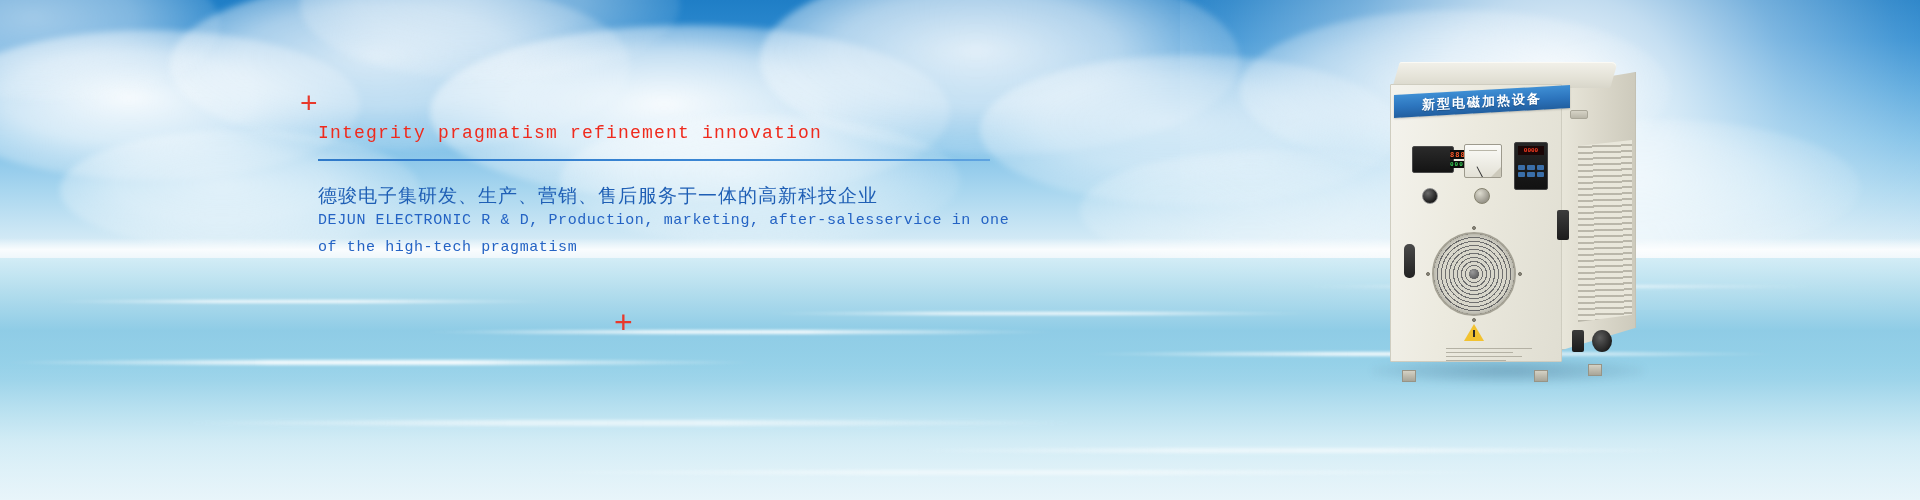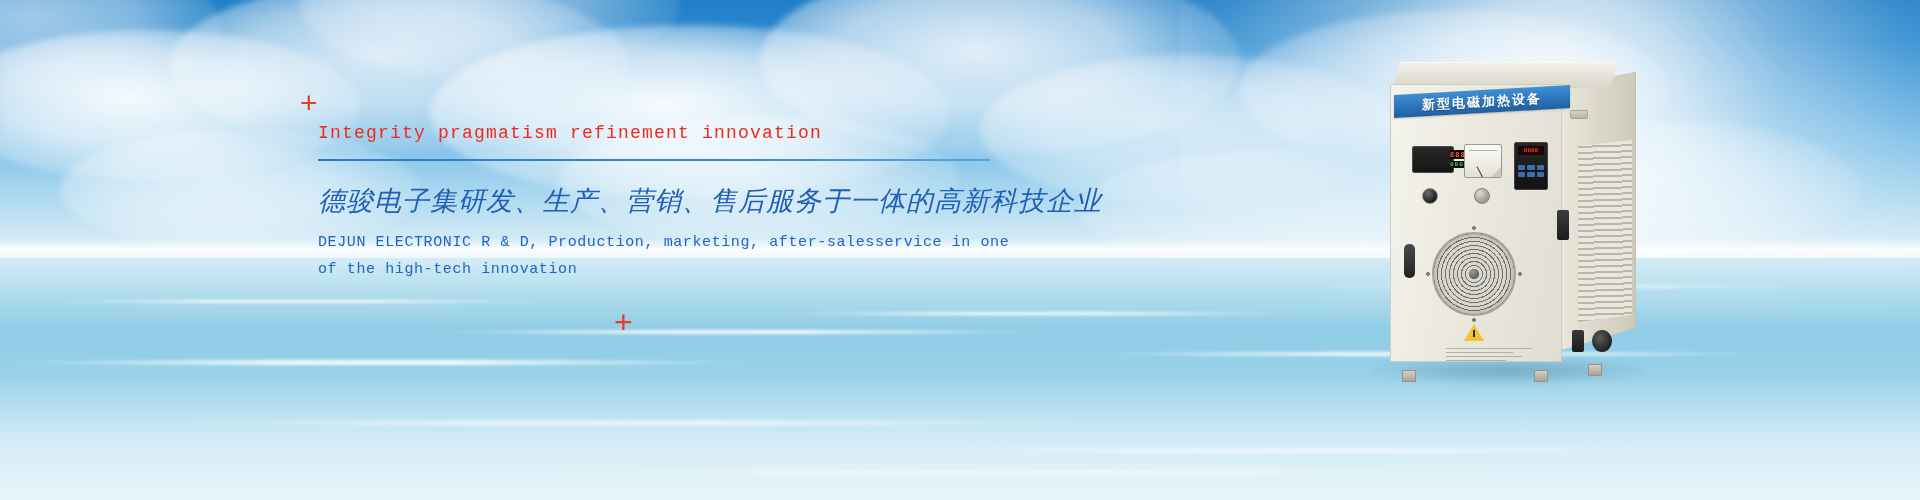--- a/index.html
+++ b/index.html
@@ -138,28 +138,26 @@
 
   .divider {
     margin-top:16px;
     width:672px; height:2px;
     background:linear-gradient(90deg,#2f79c9 0%,#3a86d4 60%,#5ea3e0 100%);
   }
 
   .subhead {
     margin-top:22px;
     font-family:"Liberation Serif","DejaVu Serif",serif;
-    font-size:27px;
+    font-size:19px;
     color:#1f5fb5;
     letter-spacing:1px;
     white-space:nowrap;
-    font-style:italic;
   }
   .subhead-en {
-    margin-top:12px;
     font-family:"Liberation Mono","DejaVu Sans Mono",monospace;
     font-size:15px;
     color:#2463c4;
     letter-spacing:0.6px;
     line-height:1.65;
     white-space:nowrap;
   }
 
   
   .plus {
@@ -451,21 +449,21 @@
   <div class="wave w9"></div>
 
   <div class="plus plus-a">+</div>
   <div class="plus plus-b">+</div>
 
   <div class="copy">
     <div class="headline-en">Integrity  pragmatism  refinement  innovation</div>
     <div class="divider"></div>
     <div class="subhead">德骏电子集研发、生产、营销、售后服务于一体的高新科技企业</div>
     <div class="subhead-en">DEJUN ELECTRONIC R &amp; D, Production, marketing, after-salesservice in one</div>
-    <div class="subhead-en" style="margin-top:2px;">of the high-tech innovation</div>
+    <div class="subhead-en" style="margin-top:2px;">of the high-tech pragmatism</div>
   </div>
 
   <div class="machine">
     <div class="m-shadow"></div>
     <div class="m-side"></div>
     <div class="m-vents"></div>
     <div class="m-top"></div>
     <div class="m-front"></div>
 
     <div class="m-label">

